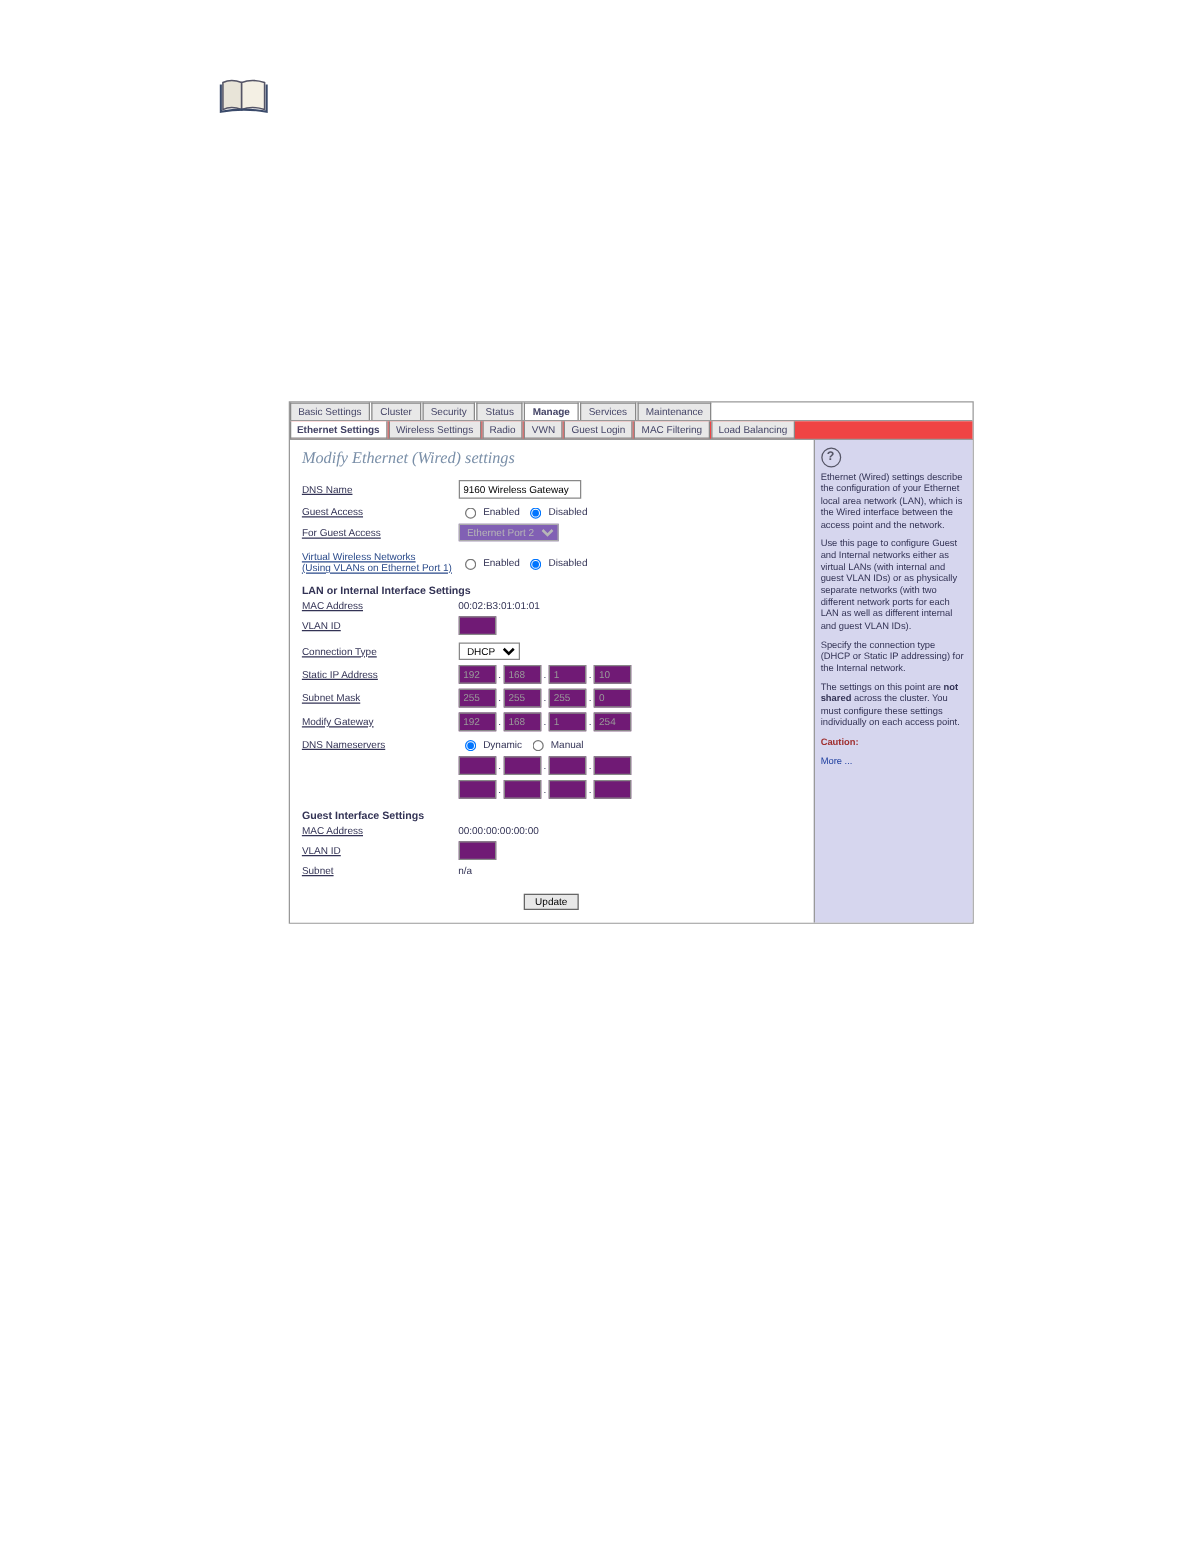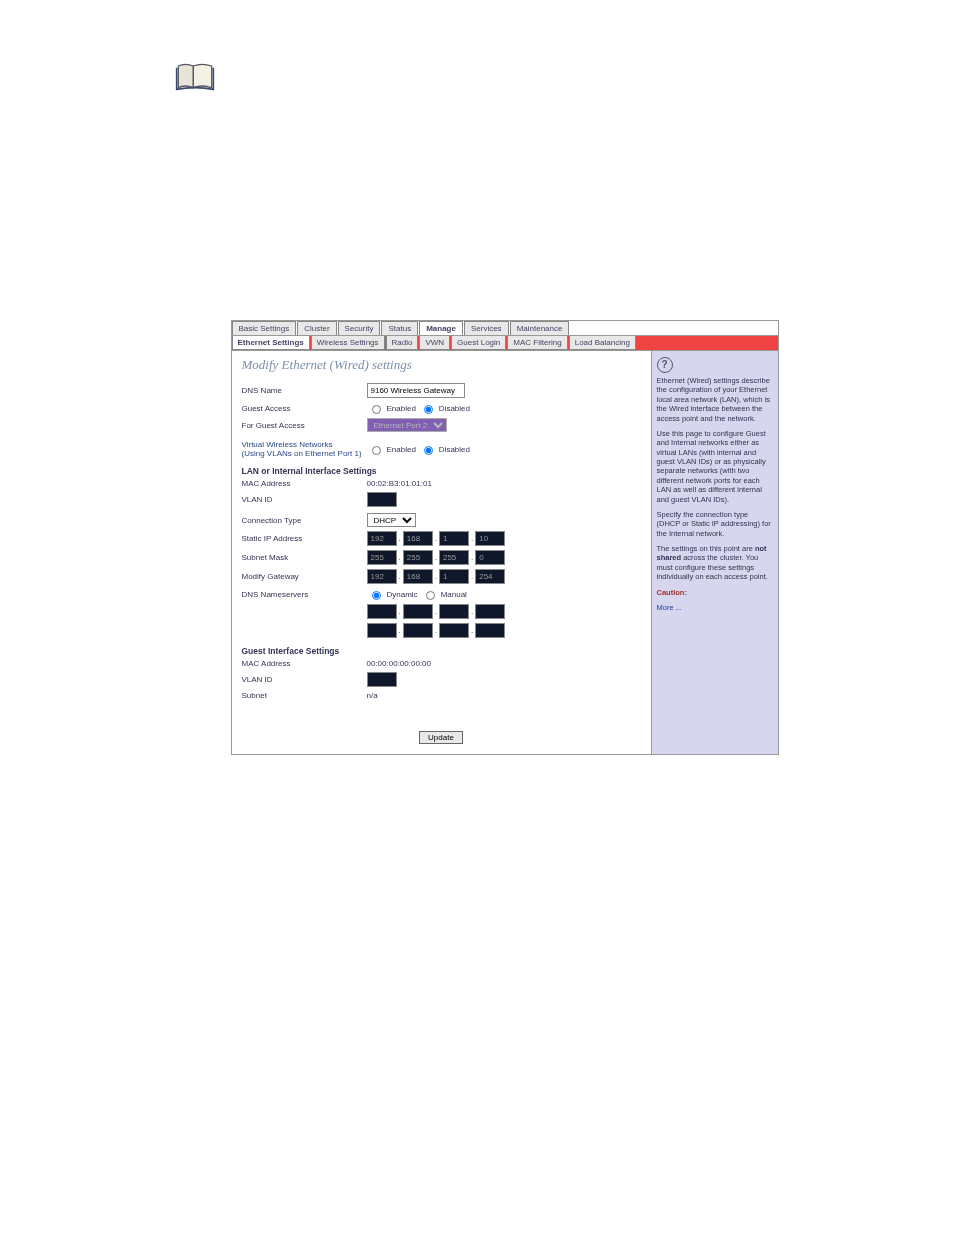--- a/index.html
+++ b/index.html
@@ -69,52 +69,53 @@
   }
   .form-row {
     display: flex;
     align-items: center;
     margin-bottom: 4px;
     color: #335;
   }
   .form-label {
     width: 125px;
     font-size: 8px;
+    text-decoration: underline;
   }
   .form-value { font-size: 8px; display:flex; align-items:center; gap:3px;}
   .section-header {
     font-weight: bold;
     color: #335;
     font-size: 8.5px;
     margin: 8px 0 3px 0;
   }
   .text-input {
     border: 1px solid #888;
     font-size: 8px;
     padding: 1px 3px;
     width: 90px;
     height: 11px;
   }
   .text-input.tiny { width: 22px; }
-  .text-input.disabled { background: #0f172a; color:#999; }
+  .text-input.disabled { background: #701a75; color:#999; }
   .select {
     border: 1px solid #888;
     font-size: 8px;
     padding: 0 2px;
     height: 14px;
     background:#fff;
   }
   .select.disabled { background:#4c1d95; color:#999; }
   .radio { width:9px; height:9px; }
   .button {
     border: 1px solid #666;
     background: #e8e8e8;
     font-size: 8px;
     padding: 1px 8px;
-    margin-top: 23px;
+    margin-top: 6px;
   }
   .help-head {
     display:flex;
     align-items:center;
     gap:3px;
     margin-bottom:3px;
   }
   .q-icon {
     width:14px; height:14px;
     border:1.5px solid #556;

